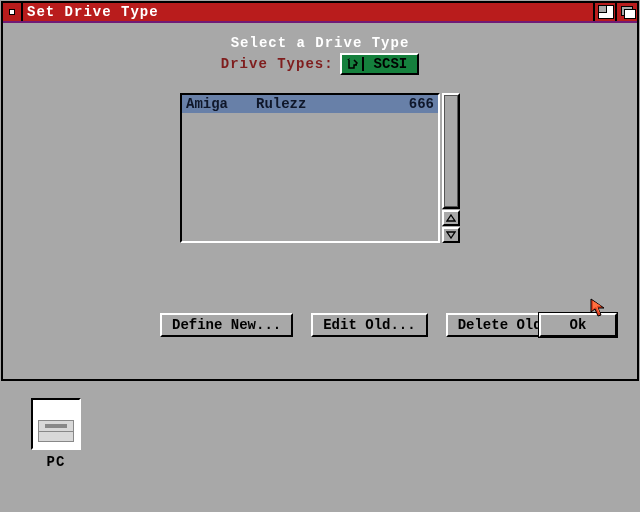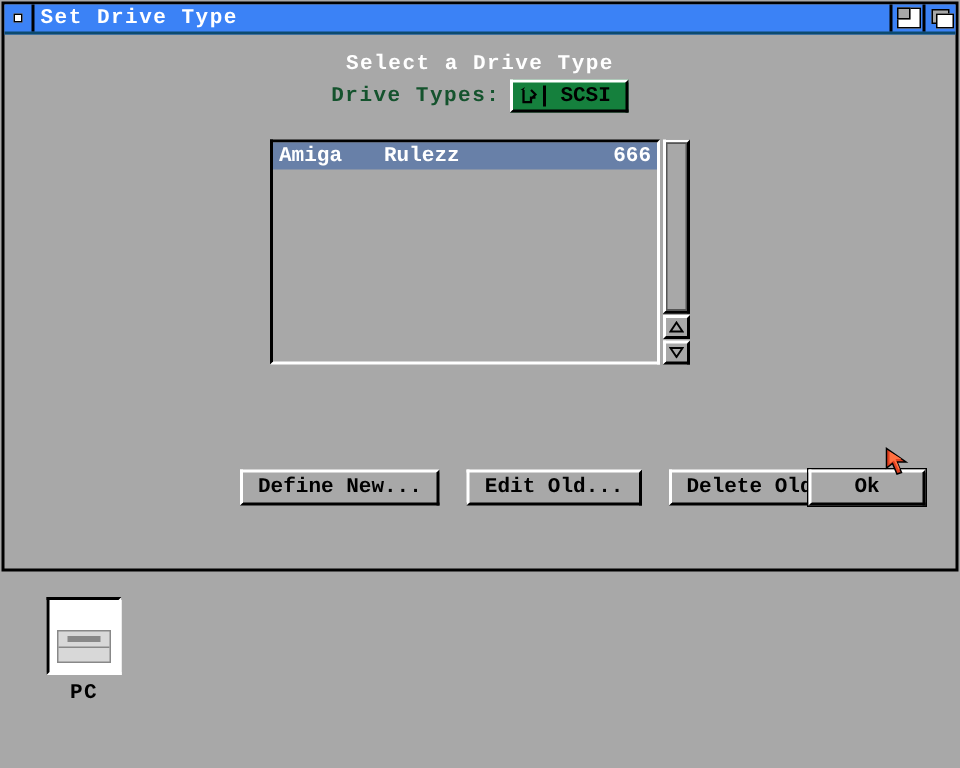--- a/index.html
+++ b/index.html
@@ -17,26 +17,26 @@
   .window {
     position: absolute;
     left: 1px; top: 1px;
     width: 638px;
     height: 380px;
     background: #a8a8a8;
     border: 2px solid #000;
   }
   .titlebar {
     height: 20px;
-    background: #3b82f6;
+    background: #b91c1c;
     color: #fff;
     display: flex;
     align-items: center;
     font-weight: bold;
-    border-bottom: 2px solid #0c4a6e;
+    border-bottom: 2px solid #701a75;
     position: relative;
   }
   .titlebar .close-gadget {
     width: 20px; height: 18px;
     border-right: 2px solid #000;
     display: flex; align-items: center; justify-content: center;
   }
   .titlebar .close-gadget .sq {
     width: 6px; height: 6px; background: #fff; border: 1px solid #000;
   }
@@ -86,21 +86,21 @@
     margin-top: 2px;
     margin-bottom: 2px;
   }
   .type-row {
     display: flex;
     align-items: center;
     justify-content: center;
     gap: 6px;
     margin-bottom: 18px;
   }
-  .type-row .lbl { color: #14532d; font-weight: bold; letter-spacing: 1px; }
+  .type-row .lbl { color: #7f1d1d; font-weight: bold; letter-spacing: 1px; }
   .cycle {
     display: flex;
     border: 2px solid #000;
     border-top-color: #fff;
     border-left-color: #fff;
     background: #15803d;
     height: 22px;
     align-items: center;
   }
   .cycle .cyc-icon {
@@ -133,21 +133,21 @@
     border-bottom-color: #fff;
     background: #a8a8a8;
     display: flex;
     flex-direction: column;
   }
   .list-row {
     display: flex;
     padding: 1px 4px;
     font-weight: bold;
   }
-  .list-row.selected { background: #6880a8; color: #ffffff; }
+  .list-row.selected { background: #6880a8; color: #0f172a; }
   .col1 { width: 70px; }
   .col2 { flex:1; }
   .col3 { width: 40px; text-align: right; }
 
   .scrollbar {
     width: 18px;
     display: flex;
     flex-direction: column;
     margin-left: 2px;
   }

